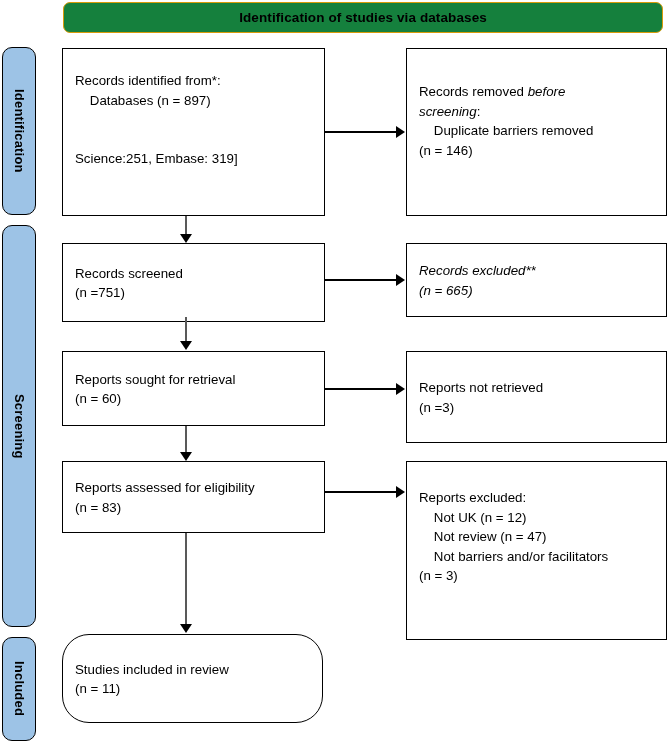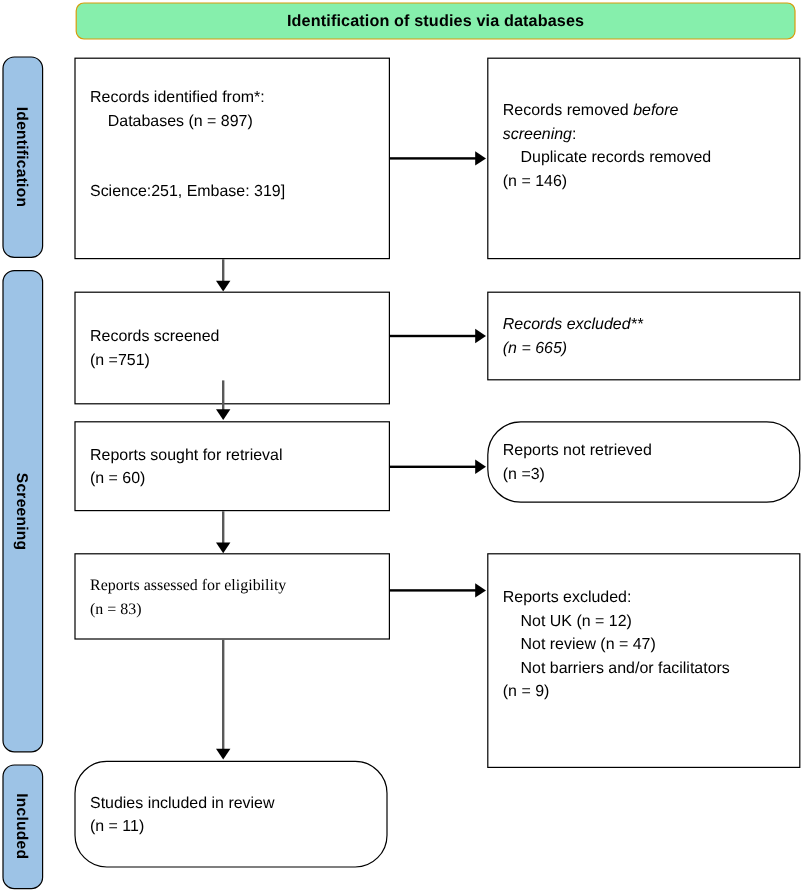--- a/index.html
+++ b/index.html
@@ -19,21 +19,21 @@
     background: #ffffff;
   }
 
   
   .phase-banner {
     position: absolute;
     left: 63px;
     top: 2px;
     width: 600px;
     height: 31px;
-    background: #86efac;
+    background: #15803d;
     border: 1px solid #d79b0a;
     border-radius: 7px;
     display: flex;
     align-items: center;
     justify-content: center;
     box-sizing: border-box;
   }
   .phase-banner-label {
     font-size: 13.5px;
     font-weight: bold;
@@ -134,63 +134,63 @@
 
   <div class="stage-label" style="top:637px; height:104px;">
     <span class="stage-label-text">Included</span>
   </div>
 
   <div class="flow-box" style="left:62px; top:48px; width:263px; height:168px;">
     <div class="flow-box-text" style="top:22px;"><span>Records identified from*:</span><br><span>    Databases (n = 897)</span><br><br><br><span>Science:251, Embase: 319]</span></div>
   </div>
 
   <div class="flow-box" style="left:406px; top:48px; width:261px; height:168px;">
-    <div class="flow-box-text" style="top:33px;"><span>Records removed </span><span class="it">before</span><br><span class="it">screening</span><span>:</span><br><span>    Duplicate records removed</span><br><span>(n = 146)</span></div>
+    <div class="flow-box-text" style="top:33px;"><span>Records removed </span><span class="it">before</span><br><span class="it">screening</span><span>:</span><br><span>    Duplicate barriers removed</span><br><span>(n = 146)</span></div>
   </div>
 
   <div class="h-line" style="left:325px; top:131px; width:72px;"></div>
   <div class="h-head" style="left:396px; top:126px;"></div>
 
   <div class="v-line" style="left:185px; top:216px; height:19px;"></div>
   <div class="v-head" style="left:180px; top:234px;"></div>
 
-  <div class="flow-box" style="left:62px; top:243px; width:263px; height:94px;">
+  <div class="flow-box" style="left:62px; top:243px; width:263px; height:79px;">
     <div class="flow-box-text vcenter"><span>Records screened</span><br><span>(n =751)</span></div>
   </div>
 
   <div class="flow-box" style="left:406px; top:243px; width:261px; height:74px;font-style:italic;">
     <div class="flow-box-text vcenter"><span>Records excluded**</span><br><span>(n = 665)</span></div>
   </div>
 
   <div class="h-line" style="left:325px; top:279px; width:72px;"></div>
   <div class="h-head" style="left:396px; top:274px;"></div>
 
   <div class="v-line" style="left:185px; top:317px; height:25px;"></div>
   <div class="v-head" style="left:180px; top:341px;"></div>
 
   <div class="flow-box" style="left:62px; top:351px; width:263px; height:75px;padding-left:44px;">
     <div class="flow-box-text vcenter"><span>Reports sought for retrieval</span><br><span>(n = 60)</span></div>
   </div>
 
-  <div class="flow-box" style="left:406px; top:351px; width:261px; height:68px;border-radius:28px;">
+  <div class="flow-box" style="left:406px; top:351px; width:261px; height:92px;">
     <div class="flow-box-text vcenter"><span>Reports not retrieved</span><br><span>(n =3)</span></div>
   </div>
 
   <div class="h-line" style="left:325px; top:388px; width:72px;"></div>
   <div class="h-head" style="left:396px; top:383px;"></div>
 
   <div class="v-line" style="left:185px; top:426px; height:27px;"></div>
   <div class="v-head" style="left:180px; top:452px;"></div>
 
-  <div class="flow-box" style="left:62px; top:461px; width:263px; height:72px;font-family:Liberation Serif, serif;">
+  <div class="flow-box" style="left:62px; top:461px; width:263px; height:72px;">
     <div class="flow-box-text vcenter"><span>Reports assessed for eligibility</span><br><span>(n = 83)</span></div>
   </div>
 
   <div class="flow-box" style="left:406px; top:461px; width:261px; height:179px;">
-    <div class="flow-box-text" style="top:26px;"><span>Reports excluded:</span><br><span>    Not UK (n = 12)</span><br><span>    Not review (n = 47)</span><br><span>    Not barriers and/or facilitators</span><br><span>(n = 9)</span></div>
+    <div class="flow-box-text" style="top:26px;"><span>Reports excluded:</span><br><span>    Not UK (n = 12)</span><br><span>    Not review (n = 47)</span><br><span>    Not barriers and/or facilitators</span><br><span>(n = 3)</span></div>
   </div>
 
   <div class="h-line" style="left:325px; top:491px; width:72px;"></div>
   <div class="h-head" style="left:396px; top:486px;"></div>
 
   <div class="v-line" style="left:185px; top:533px; height:92px;"></div>
   <div class="v-head" style="left:180px; top:624px;"></div>
 
   <div class="flow-box" style="left:62px; top:634px; width:261px; height:89px;border-radius:27px;">
     <div class="flow-box-text vcenter"><span>Studies included in review</span><br><span>(n = 11)</span></div>

